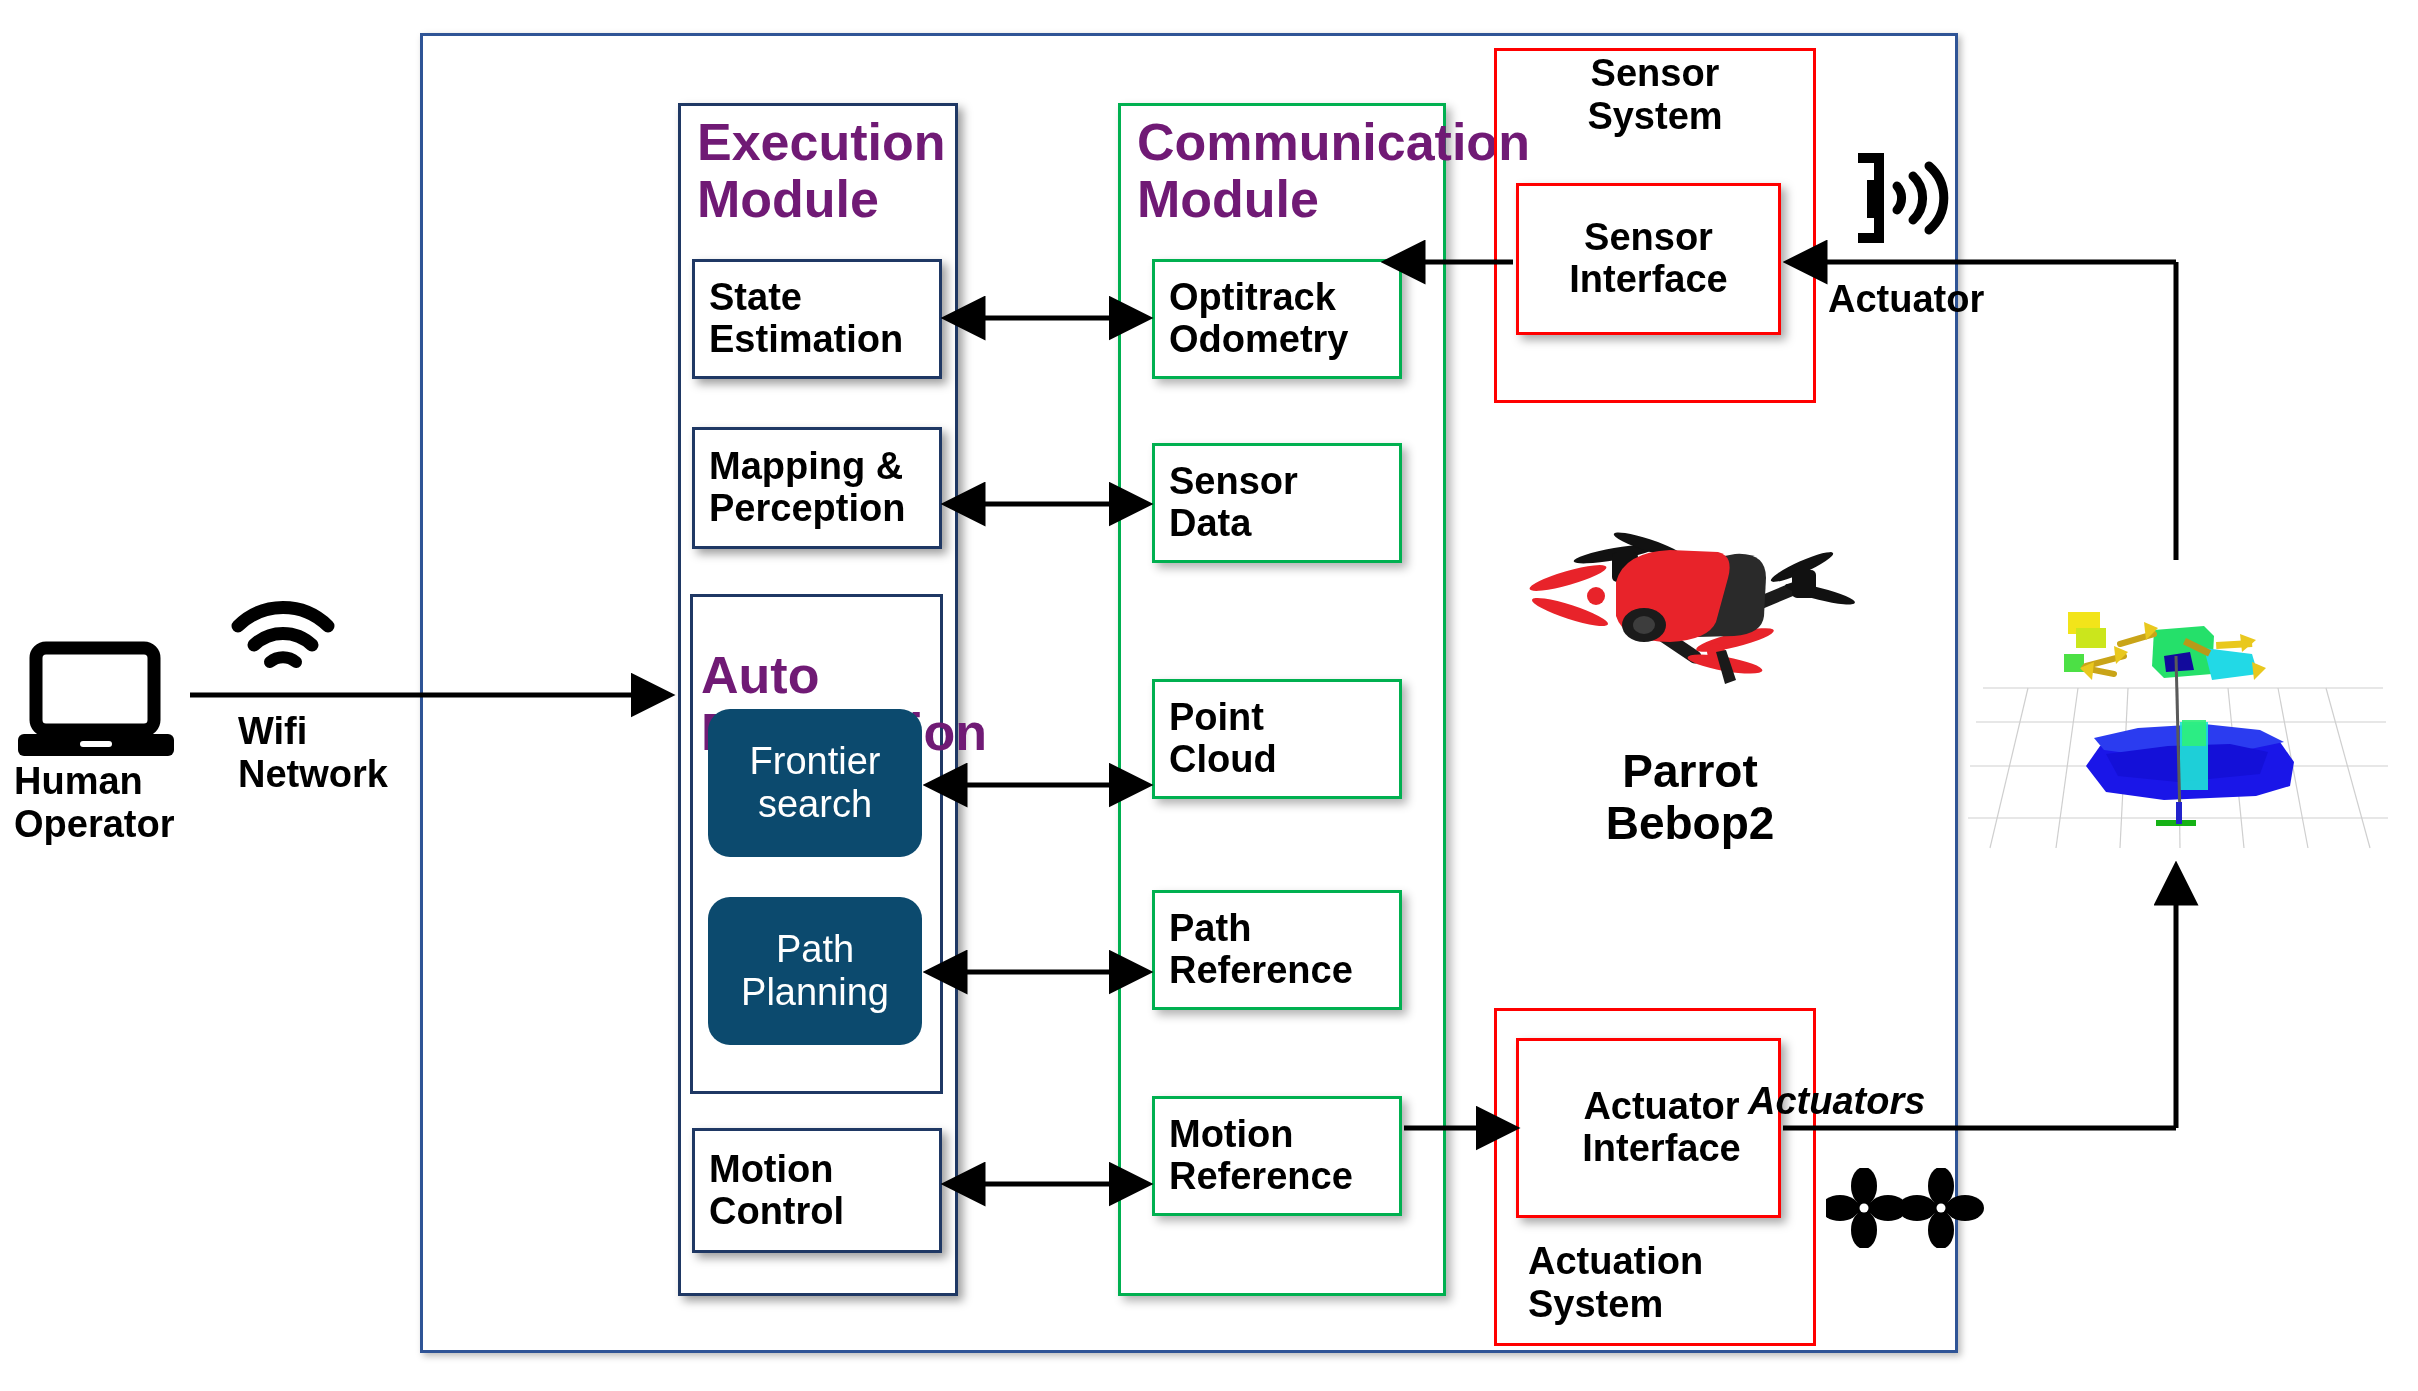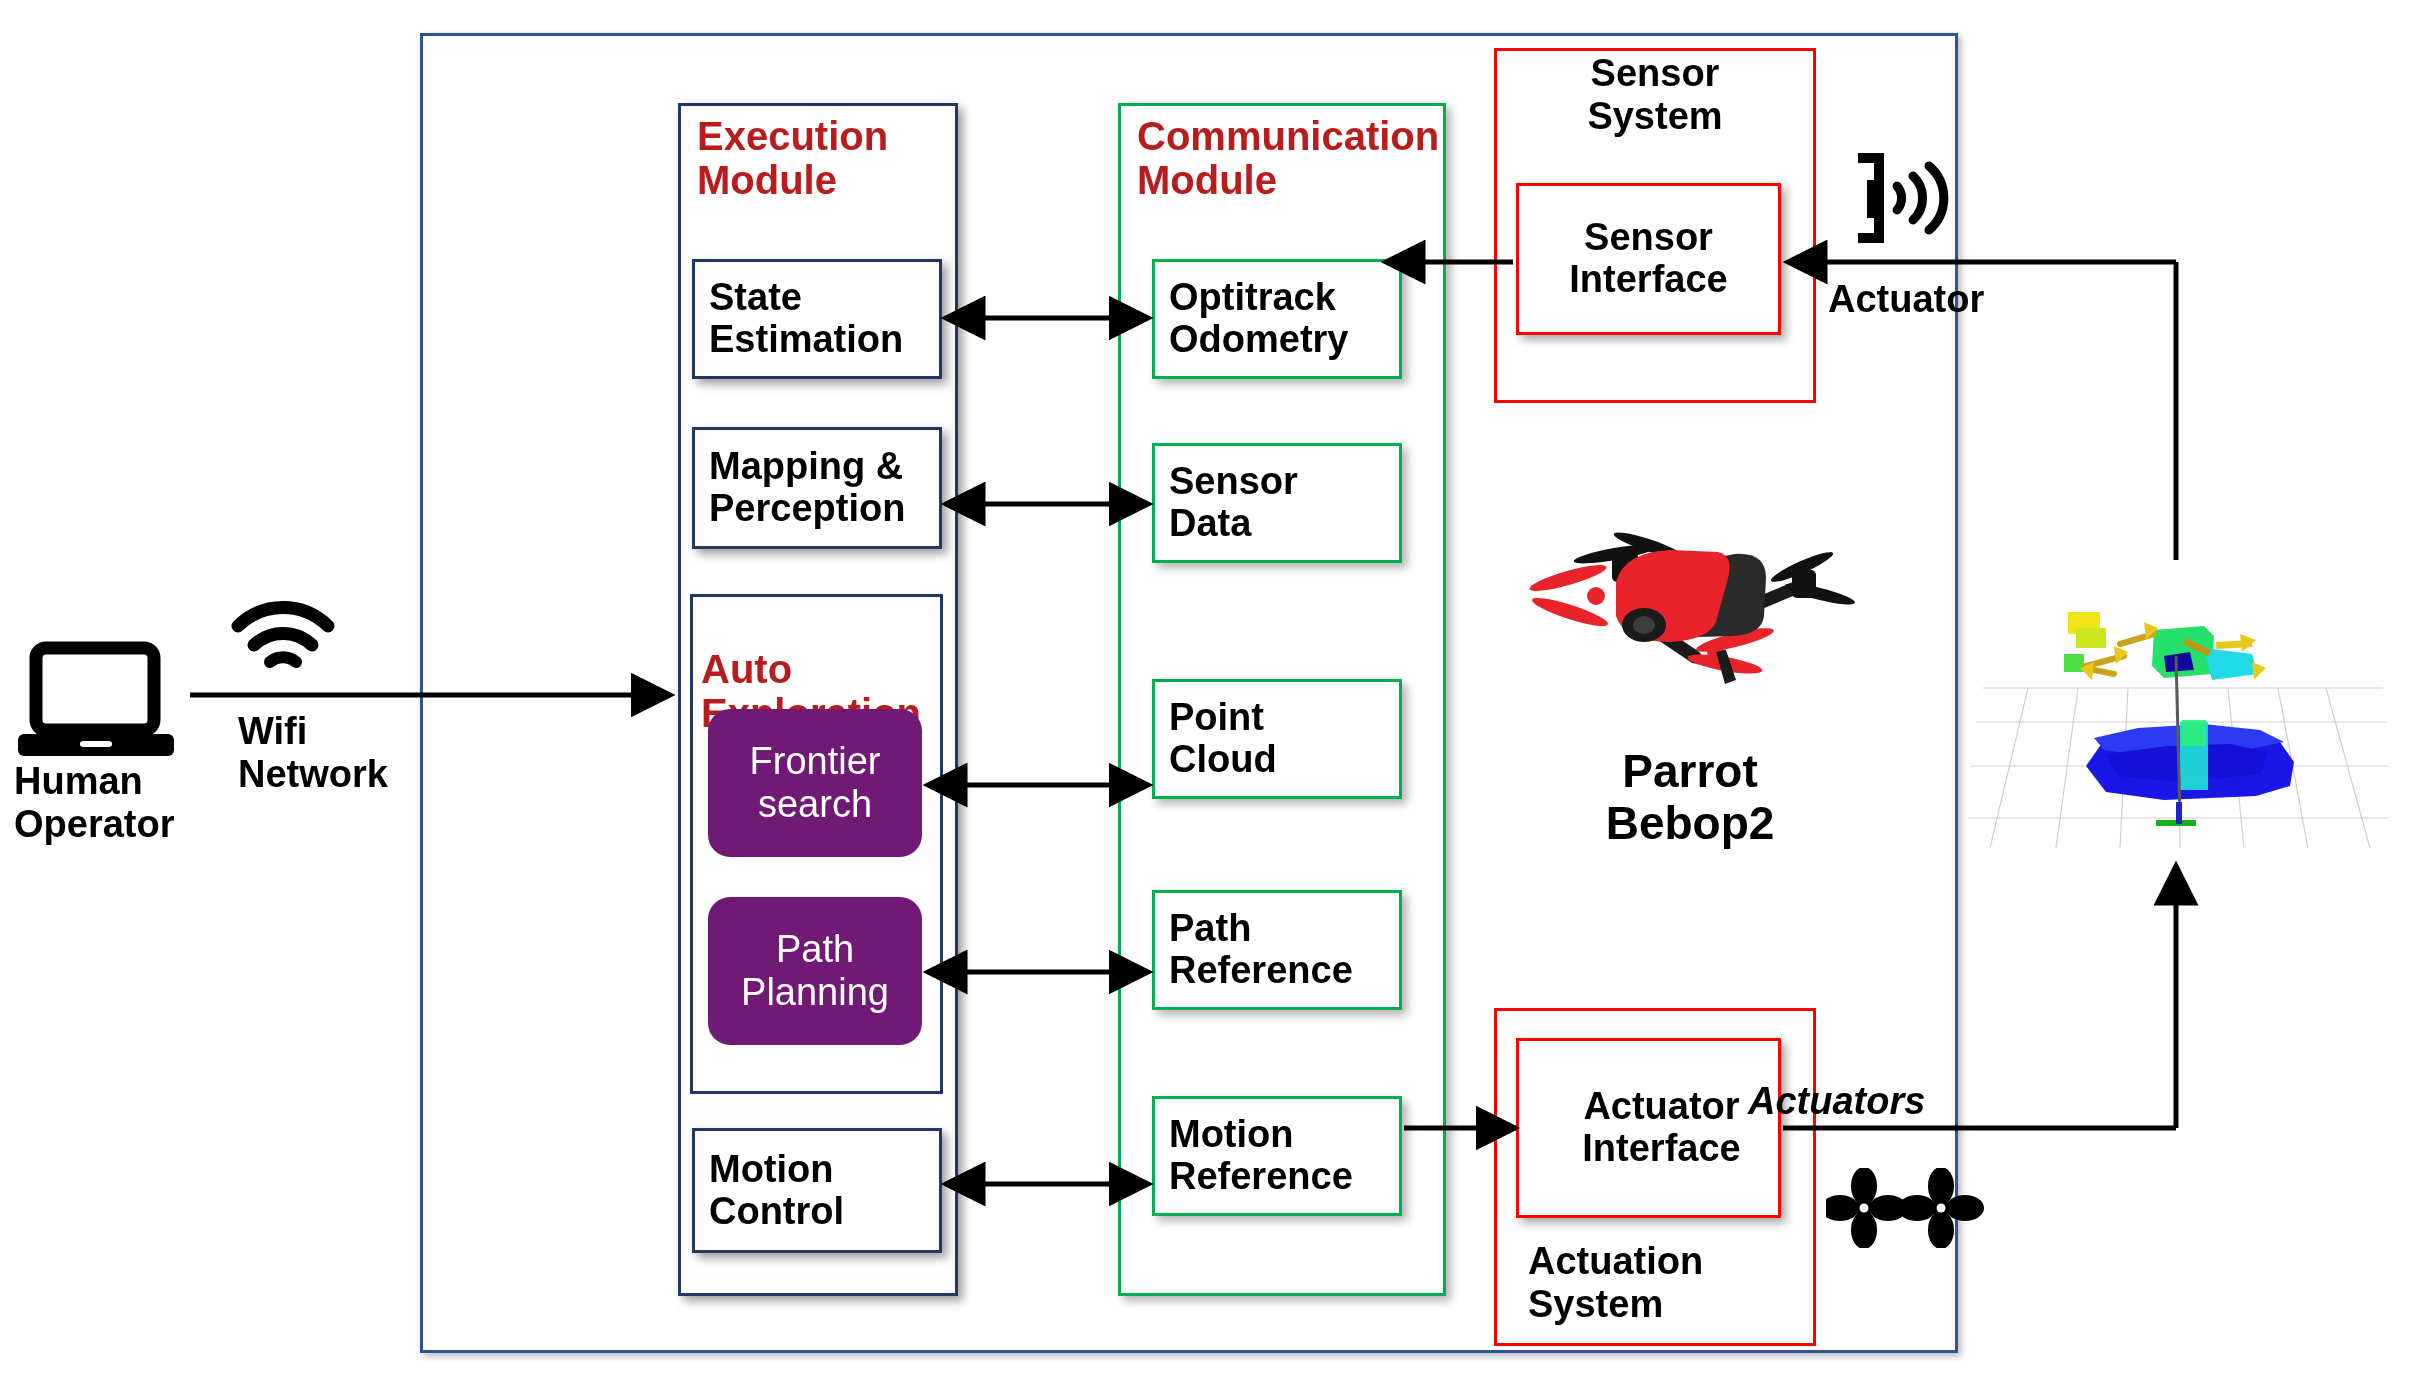--- a/index.html
+++ b/index.html
@@ -44,23 +44,23 @@
   .module-comm {
     border: 3px solid #00B050;
     box-sizing: border-box;
     background: #ffffff;
     box-shadow: 5px 5px 9px rgba(0,0,0,0.30);
   }
   .module-title {
     position: absolute;
     left: 16px; top: 8px;
     font-weight: bold;
-    font-size: 40px;
+    font-size: 52px;
     line-height: 1.10;
-    color: #b91c1c;
+    color: #701a75;
     white-space: pre-line;
   }
 
   
   .box {
     box-sizing: border-box;
     background: #ffffff;
     display: flex;
     align-items: center;
     justify-content: flex-start;
@@ -84,21 +84,21 @@
     background: transparent;
   }
   .box-label {
     font-weight: bold;
     font-size: 38px;
     line-height: 1.10;
     color: #000;
     white-space: pre-line;
   }
   .box-filled-blue {
-    background: #701a75;
+    background: #0c4a6e;
     border-radius: 22px;
     box-sizing: border-box;
     display: flex;
     align-items: center;
     justify-content: center;
     text-align: center;
   }
   .filled-label {
     font-size: 38px;
     line-height: 1.12;

